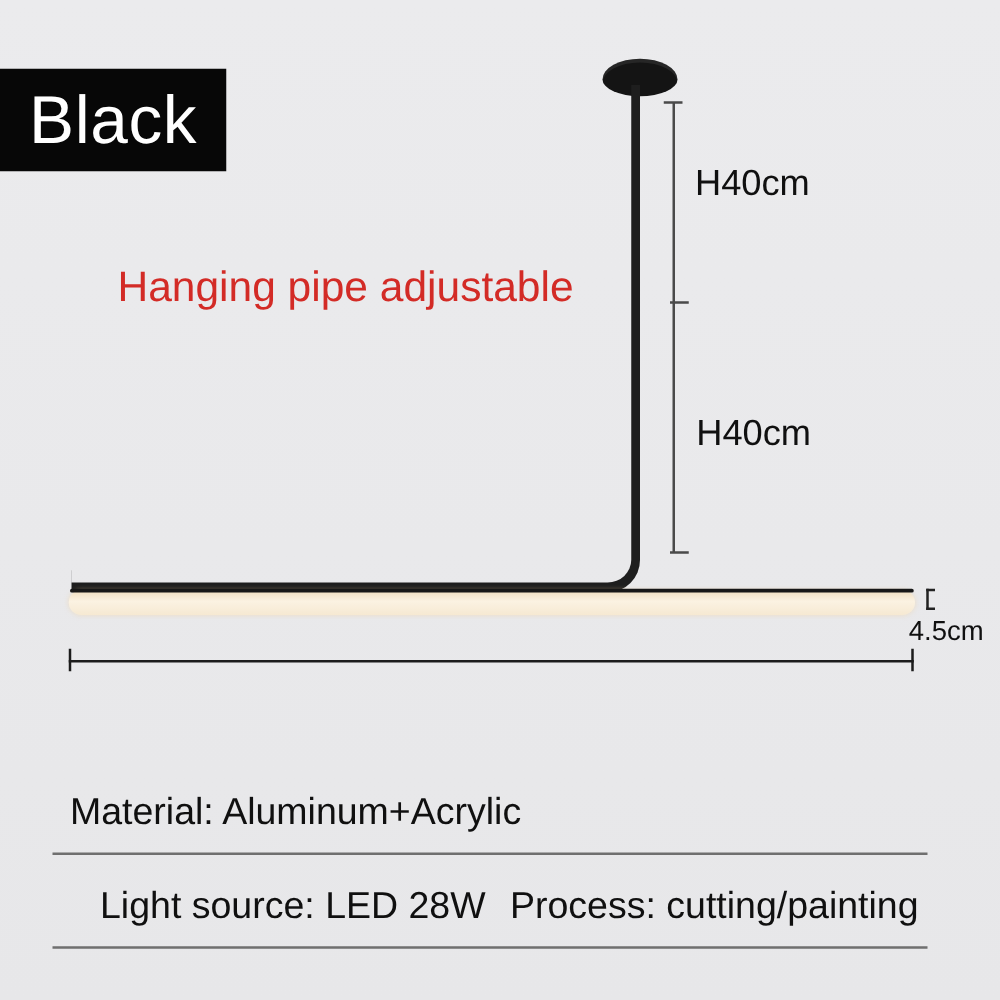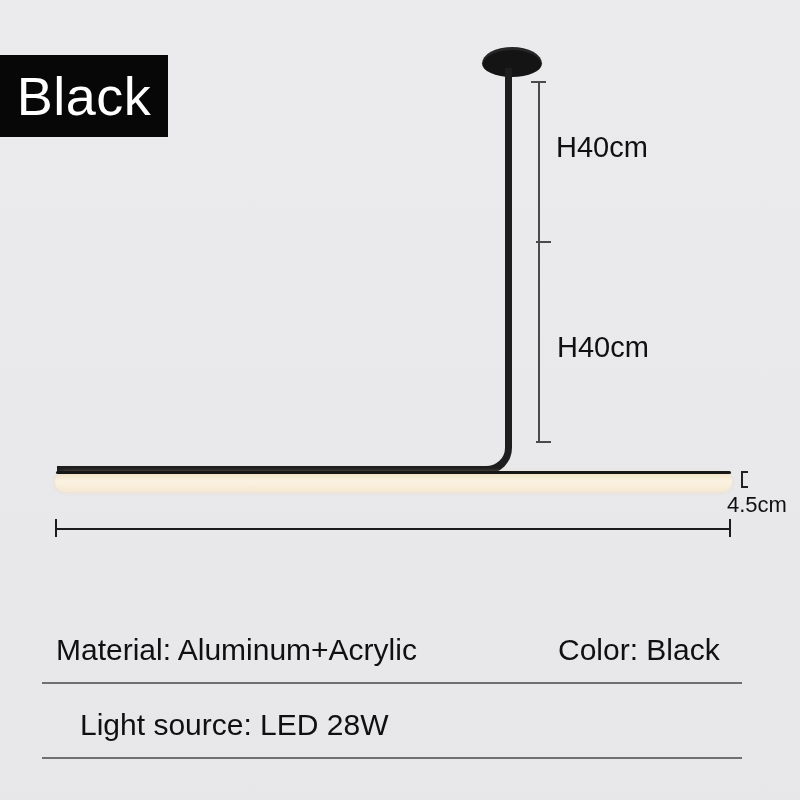--- a/index.html
+++ b/index.html
@@ -8,21 +8,21 @@
     position:relative;
     width:800px;height:800px;
     background:linear-gradient(180deg,#ebebed 0%,#e9e9eb 55%,#e7e7e9 100%);
     overflow:hidden;
     color:#101010;
   }
   .abs{position:absolute;}
 
   
   .swatch{
-    left:0;top:55px;width:168px;height:82px;
+    left:0;top:55px;width:181px;height:82px;
     background:#070707;
     display:flex;align-items:center;justify-content:center;
   }
   .swatch span{color:#ffffff;font-size:54px;letter-spacing:.5px;}
 
   
   .lbl{white-space:nowrap;color:#101010;}
   .canopy-lbl{left:456px;top:22px;width:120px;text-align:center;font-size:21px;}
   .h40a{left:556px;top:131px;font-size:29px;}
   .h40b{left:557px;top:331px;font-size:29px;}
@@ -103,30 +103,31 @@
   <div class="abs pipe-bend"></div>
 
   <div class="abs dim-v"></div>
   <div class="abs tick-h tick-top"></div>
   <div class="abs tick-h tick-mid"></div>
   <div class="abs tick-h tick-bot"></div>
 
   <div class="abs lbl h40a">H40cm</div>
   <div class="abs lbl h40b">H40cm</div>
 
+  <div class="abs lbl note">Hanging pipe adjustable</div>
 
   <div class="abs bar-body"></div>
   <div class="abs bar-top-edge"></div>
 
   <div class="abs bracket"></div>
   <div class="abs lbl thick-lbl">4.5cm</div>
 
   <div class="abs dim-l"></div>
   <div class="abs tick-v tick-left"></div>
   <div class="abs tick-v tick-right"></div>
 
   <div class="abs lbl spec spec-material">Material: Aluminum+Acrylic</div>
-  <div class="abs lbl spec spec-color">Color: Black</div>
   <div class="abs divider div1"></div>
   <div class="abs lbl spec spec-light">Light source: LED 28W</div>
+  <div class="abs lbl spec spec-process">Process: cutting/painting</div>
   <div class="abs divider div2"></div>
 
 </div>
 
 </body></html>

